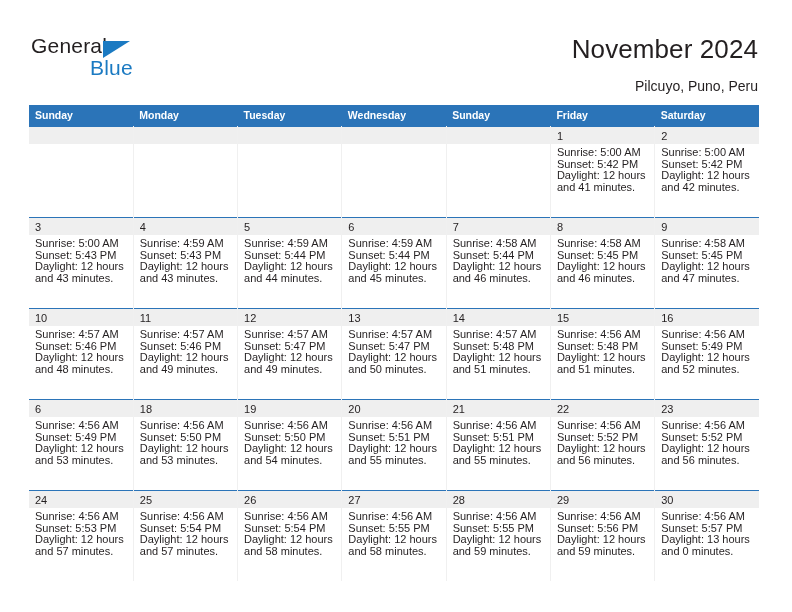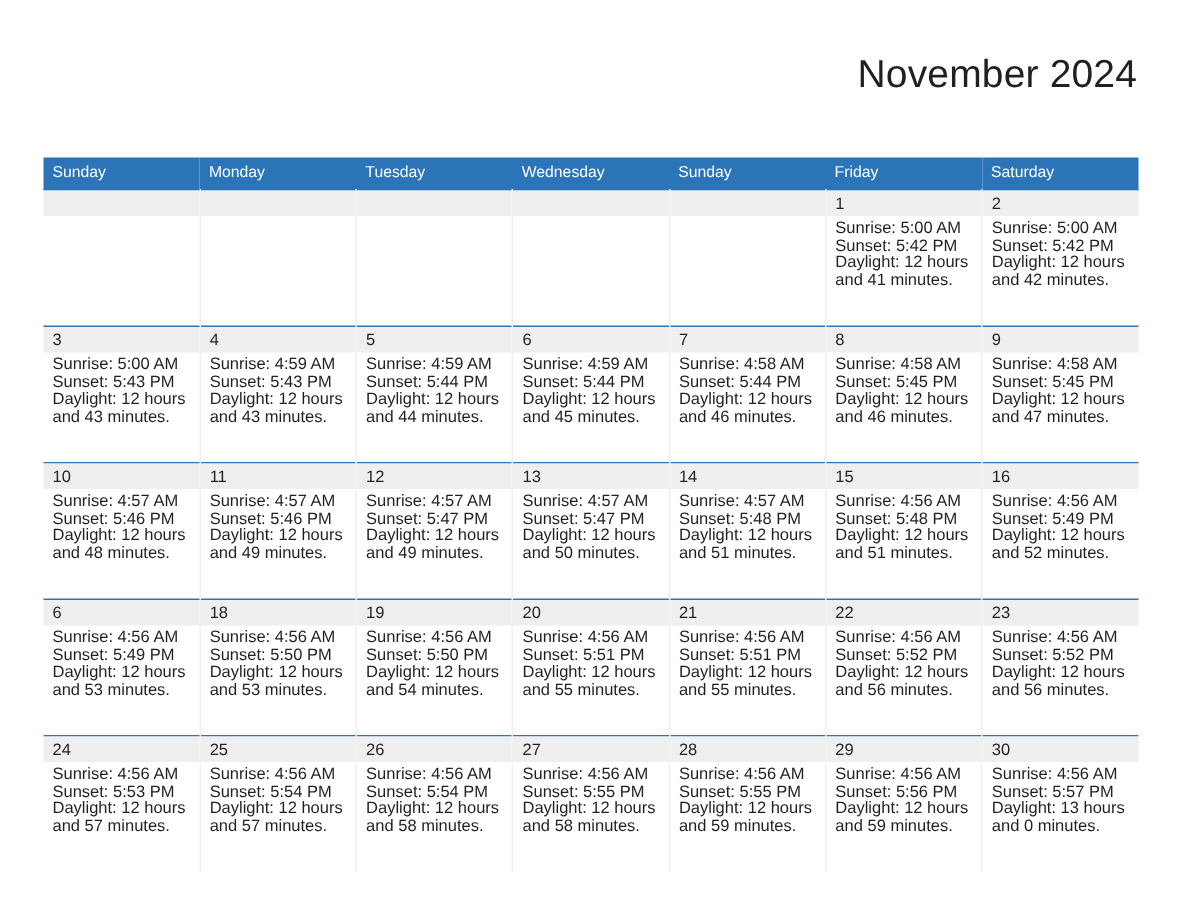--- a/index.html
+++ b/index.html
@@ -89,21 +89,21 @@
     left: 29px;
     top: 105px;
     width: 730px;
     border-collapse: collapse;
     table-layout: fixed;
   }
   .calendar th {
     background: #2b74b8;
     color: #ffffff;
     font-size: 10.5px;
-    font-weight: normal;
+    font-weight: bold;
     text-align: left;
     padding: 4px 0 5px 6px;
     height: 11px;
     border: none;
   }
   .calendar td {
     vertical-align: top;
     padding: 0;
     border: none;
     border-top: 1.2px solid #2b74b8;
@@ -140,22 +140,28 @@
     white-space: nowrap;
   }
 </style>
 </head>
 <body>
 
 <div class="page">
 
   <div class="header">
 
+    <div class="logo">
+      <span class="logo-general">General</span>
+      <span class="logo-tri"></span>
+      <span class="logo-blue">Blue</span>
+    </div>
 
     <div class="title">November 2024</div>
+    <div class="subtitle">Pilcuyo, Puno, Peru</div>
   </div>
 
   <table class="calendar">
     <thead>
       <tr>
         <th>Sunday</th>
         <th>Monday</th>
         <th>Tuesday</th>
         <th>Wednesday</th>
         <th>Sunday</th>

